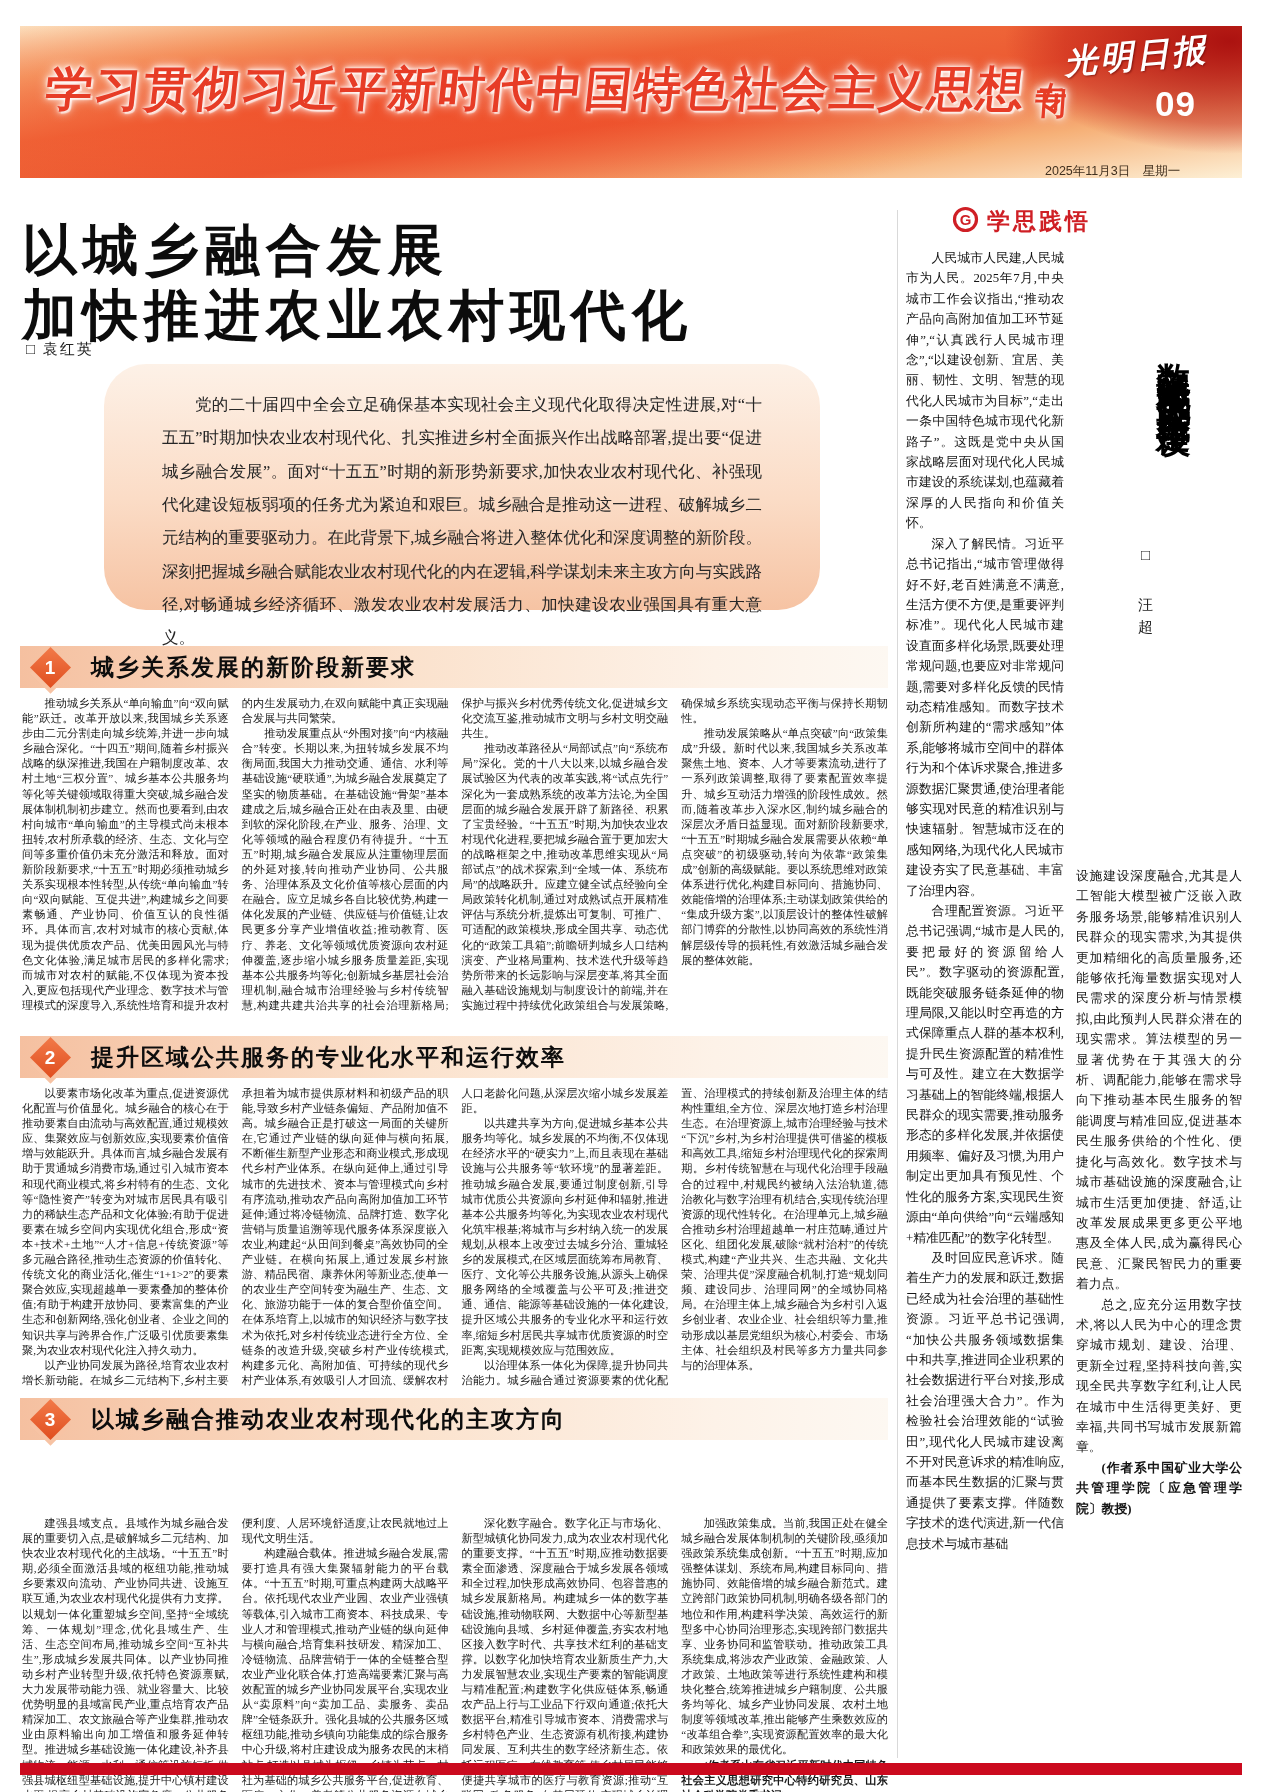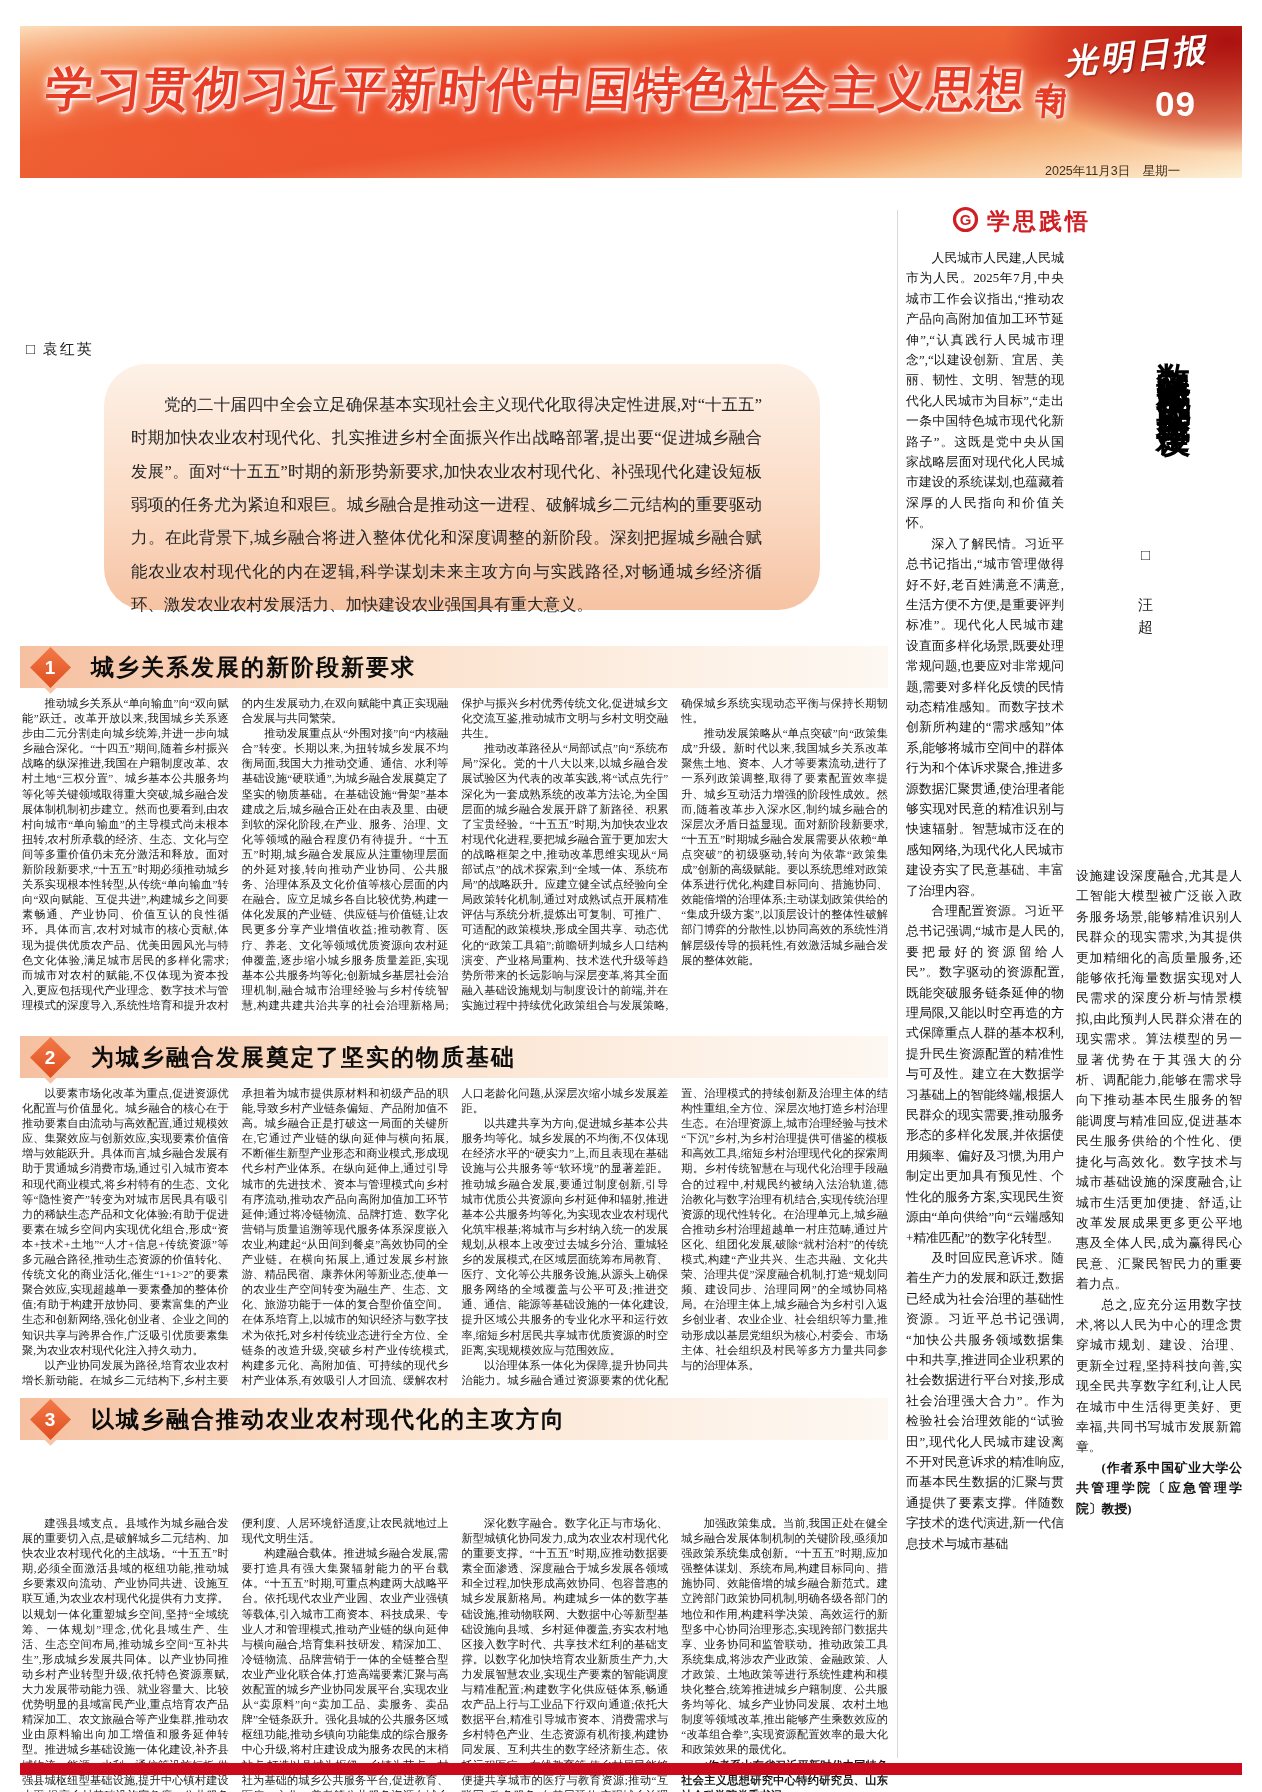--- a/index.html
+++ b/index.html
@@ -23,21 +23,21 @@
   .pageno{position:absolute;right:46px;top:58px;color:#fff;font-family:"Liberation Sans",sans-serif;
     font-weight:700;font-size:35px;letter-spacing:1px;}
   .dateblock{position:absolute;right:6px;top:98px;text-align:left;font-family:"Liberation Sans",sans-serif;
     font-weight:400;font-size:12.5px;line-height:1.55;color:#41301f;margin-top:38px;}
   
   .headline{position:absolute;left:22px;top:218px;font-family:"Liberation Sans",sans-serif;
     font-weight:900;font-size:55px;line-height:1.19;letter-spacing:6px;color:#0c0c0c;margin:0;}
   .byline{position:absolute;left:26px;top:340px;font-size:15px;color:#222;letter-spacing:2px;}
   .abstract{position:absolute;left:104px;top:364px;width:716px;height:246px;box-sizing:border-box;
     background:linear-gradient(180deg,#fdf1e7 0%,#fbdcc6 55%,#f6c3a3 100%);
-    border-radius:42px;padding:24px 58px 20px 27px;font-size:16.5px;line-height:2.02;color:#262626;
+    border-radius:42px;padding:24px 58px 20px 58px;font-size:16.5px;line-height:2.02;color:#262626;
     text-align:justify;text-indent:2em;}
   
   .band{position:absolute;left:20px;width:868px;height:42px;display:flex;align-items:center;
     background:linear-gradient(90deg,#f5c0a0 0%,#fbe2cd 45%,#fdf2e8 80%,#fdf8f2 100%);}
   .diamond{width:29px;height:29px;margin-left:16px;flex:0 0 auto;transform:rotate(45deg);
     background:linear-gradient(135deg,#f27a49 0%,#e04e1f 100%);box-shadow:4px 4px 0 #f7c3a4;
     display:flex;align-items:center;justify-content:center;}
   .diamond span{transform:rotate(-45deg);color:#fff;font-family:"Liberation Sans",sans-serif;
     font-weight:700;font-size:19px;}
   .band h2{margin:0 0 0 26px;font-family:"Liberation Sans",sans-serif;font-weight:900;
@@ -84,20 +84,24 @@
     <div class="banner-badge">专刊</div>
     <div class="masthead">光明日报</div>
     <div class="pageno">09</div>
     <div class="dateblock">
       <div>2025年11月3日　星期一</div>
       <div>责任编辑:曲一琳、张颖天、戴宁馨</div>
       <div>电子邮箱:gmrbskjj@126.com</div>
     </div>
   </div>
 
+  <h1 class="headline">
+    <span>以城乡融合发展</span><br>
+    <span>加快推进农业农村现代化</span>
+  </h1>
   <div class="byline">□ 袁红英</div>
 
   <div class="abstract">党的二十届四中全会立足确保基本实现社会主义现代化取得决定性进展,对“十五五”时期加快农业农村现代化、扎实推进乡村全面振兴作出战略部署,提出要“促进城乡融合发展”。面对“十五五”时期的新形势新要求,加快农业农村现代化、补强现代化建设短板弱项的任务尤为紧迫和艰巨。城乡融合是推动这一进程、破解城乡二元结构的重要驱动力。在此背景下,城乡融合将进入整体优化和深度调整的新阶段。深刻把握城乡融合赋能农业农村现代化的内在逻辑,科学谋划未来主攻方向与实践路径,对畅通城乡经济循环、激发农业农村发展活力、加快建设农业强国具有重大意义。</div>
 
   <div class="band" style="top:646px">
     <div class="diamond">
       <span>1</span>
     </div>
     <h2>城乡关系发展的新阶段新要求</h2>
   </div>
@@ -105,21 +109,21 @@
       <p>推动城乡关系从“单向输血”向“双向赋能”跃迁。改革开放以来,我国城乡关系逐步由二元分割走向城乡统筹,并进一步向城乡融合深化。“十四五”期间,随着乡村振兴战略的纵深推进,我国在户籍制度改革、农村土地“三权分置”、城乡基本公共服务均等化等关键领域取得重大突破,城乡融合发展体制机制初步建立。然而也要看到,由农村向城市“单向输血”的主导模式尚未根本扭转,农村所承载的经济、生态、文化与空间等多重价值仍未充分激活和释放。面对新阶段新要求,“十五五”时期必须推动城乡关系实现根本性转型,从传统“单向输血”转向“双向赋能、互促共进”,构建城乡之间要素畅通、产业协同、价值互认的良性循环。具体而言,农村对城市的核心贡献,体现为提供优质农产品、优美田园风光与特色文化体验,满足城市居民的多样化需求;而城市对农村的赋能,不仅体现为资本投入,更应包括现代产业理念、数字技术与管理模式的深度导入,系统性培育和提升农村的内生发展动力,在双向赋能中真正实现融合发展与共同繁荣。</p>
       <p>推动发展重点从“外围对接”向“内核融合”转变。长期以来,为扭转城乡发展不均衡局面,我国大力推动交通、通信、水利等基础设施“硬联通”,为城乡融合发展奠定了坚实的物质基础。在基础设施“骨架”基本建成之后,城乡融合正处在由表及里、由硬到软的深化阶段,在产业、服务、治理、文化等领域的融合程度仍有待提升。“十五五”时期,城乡融合发展应从注重物理层面的外延对接,转向推动产业协同、公共服务、治理体系及文化价值等核心层面的内在融合。应立足城乡各自比较优势,构建一体化发展的产业链、供应链与价值链,让农民更多分享产业增值收益;推动教育、医疗、养老、文化等领域优质资源向农村延伸覆盖,逐步缩小城乡服务质量差距,实现基本公共服务均等化;创新城乡基层社会治理机制,融合城市治理经验与乡村传统智慧,构建共建共治共享的社会治理新格局;保护与振兴乡村优秀传统文化,促进城乡文化交流互鉴,推动城市文明与乡村文明交融共生。</p>
       <p>推动改革路径从“局部试点”向“系统布局”深化。党的十八大以来,以城乡融合发展试验区为代表的改革实践,将“试点先行”深化为一套成熟系统的改革方法论,为全国层面的城乡融合发展开辟了新路径、积累了宝贵经验。“十五五”时期,为加快农业农村现代化进程,要把城乡融合置于更加宏大的战略框架之中,推动改革思维实现从“局部试点”的战术探索,到“全域一体、系统布局”的战略跃升。应建立健全试点经验向全局政策转化机制,通过对成熟试点开展精准评估与系统分析,提炼出可复制、可推广、可适配的政策模块,形成全国共享、动态优化的“政策工具箱”;前瞻研判城乡人口结构演变、产业格局重构、技术迭代升级等趋势所带来的长远影响与深层变革,将其全面融入基础设施规划与制度设计的前端,并在实施过程中持续优化政策组合与发展策略,确保城乡系统实现动态平衡与保持长期韧性。</p>
       <p>推动发展策略从“单点突破”向“政策集成”升级。新时代以来,我国城乡关系改革聚焦土地、资本、人才等要素流动,进行了一系列政策调整,取得了要素配置效率提升、城乡互动活力增强的阶段性成效。然而,随着改革步入深水区,制约城乡融合的深层次矛盾日益显现。面对新阶段新要求,“十五五”时期城乡融合发展需要从依赖“单点突破”的初级驱动,转向为依靠“政策集成”创新的高级赋能。要以系统思维对政策体系进行优化,构建目标同向、措施协同、效能倍增的治理体系;主动谋划政策供给的“集成升级方案”,以顶层设计的整体性破解部门博弈的分散性,以协同高效的系统性消解层级传导的损耗性,有效激活城乡融合发展的整体效能。</p>
     </div>
 
   <div class="band" style="top:1036px">
     <div class="diamond">
       <span>2</span>
     </div>
-    <h2>为城乡融合发展奠定了坚实的物质基础</h2>
+    <h2>提升区域公共服务的专业化水平和运行效率</h2>
   </div>
   <div class="cols4 s2">
       <p>以要素市场化改革为重点,促进资源优化配置与价值显化。城乡融合的核心在于推动要素自由流动与高效配置,通过规模效应、集聚效应与创新效应,实现要素价值倍增与效能跃升。具体而言,城乡融合发展有助于贯通城乡消费市场,通过引入城市资本和现代商业模式,将乡村特有的生态、文化等“隐性资产”转变为对城市居民具有吸引力的稀缺生态产品和文化体验;有助于促进要素在城乡空间内实现优化组合,形成“资本+技术+土地”“人才+信息+传统资源”等多元融合路径,推动生态资源的价值转化、传统文化的商业活化,催生“1+1&gt;2”的要素聚合效应,实现超越单一要素叠加的整体价值;有助于构建开放协同、要素富集的产业生态和创新网络,强化创业者、企业之间的知识共享与跨界合作,广泛吸引优质要素集聚,为农业农村现代化注入持久动力。</p>
       <p>以产业协同发展为路径,培育农业农村增长新动能。在城乡二元结构下,乡村主要承担着为城市提供原材料和初级产品的职能,导致乡村产业链条偏短、产品附加值不高。城乡融合正是打破这一局面的关键所在,它通过产业链的纵向延伸与横向拓展,不断催生新型产业形态和商业模式,形成现代乡村产业体系。在纵向延伸上,通过引导城市的先进技术、资本与管理模式向乡村有序流动,推动农产品向高附加值加工环节延伸;通过将冷链物流、品牌打造、数字化营销与质量追溯等现代服务体系深度嵌入农业,构建起“从田间到餐桌”高效协同的全产业链。在横向拓展上,通过发展乡村旅游、精品民宿、康养休闲等新业态,使单一的农业生产空间转变为融生产、生态、文化、旅游功能于一体的复合型价值空间。在体系培育上,以城市的知识经济与数字技术为依托,对乡村传统业态进行全方位、全链条的改造升级,突破乡村产业传统模式,构建多元化、高附加值、可持续的现代乡村产业体系,有效吸引人才回流、缓解农村人口老龄化问题,从深层次缩小城乡发展差距。</p>
       <p>以共建共享为方向,促进城乡基本公共服务均等化。城乡发展的不均衡,不仅体现在经济水平的“硬实力”上,而且表现在基础设施与公共服务等“软环境”的显著差距。推动城乡融合发展,要通过制度创新,引导城市优质公共资源向乡村延伸和辐射,推进基本公共服务均等化,为实现农业农村现代化筑牢根基;将城市与乡村纳入统一的发展规划,从根本上改变过去城乡分治、重城轻乡的发展模式,在区域层面统筹布局教育、医疗、文化等公共服务设施,从源头上确保服务网络的全域覆盖与公平可及;推进交通、通信、能源等基础设施的一体化建设,提升区域公共服务的专业化水平和运行效率,缩短乡村居民共享城市优质资源的时空距离,实现规模效应与范围效应。</p>
       <p>以治理体系一体化为保障,提升协同共治能力。城乡融合通过资源要素的优化配置、治理模式的持续创新及治理主体的结构性重组,全方位、深层次地打造乡村治理生态。在治理资源上,城市治理经验与技术“下沉”乡村,为乡村治理提供可借鉴的模板和高效工具,缩短乡村治理现代化的探索周期。乡村传统智慧在与现代化治理手段融合的过程中,村规民约被纳入法治轨道,德治教化与数字治理有机结合,实现传统治理资源的现代性转化。在治理单元上,城乡融合推动乡村治理超越单一村庄范畴,通过片区化、组团化发展,破除“就村治村”的传统模式,构建“产业共兴、生态共融、文化共荣、治理共促”深度融合机制,打造“规划同频、建设同步、治理同网”的全域协同格局。在治理主体上,城乡融合为乡村引入返乡创业者、农业企业、社会组织等力量,推动形成以基层党组织为核心,村委会、市场主体、社会组织及村民等多方力量共同参与的治理体系。</p>
     </div>
 
   <div class="band" style="top:1398px">
     <div class="diamond">

